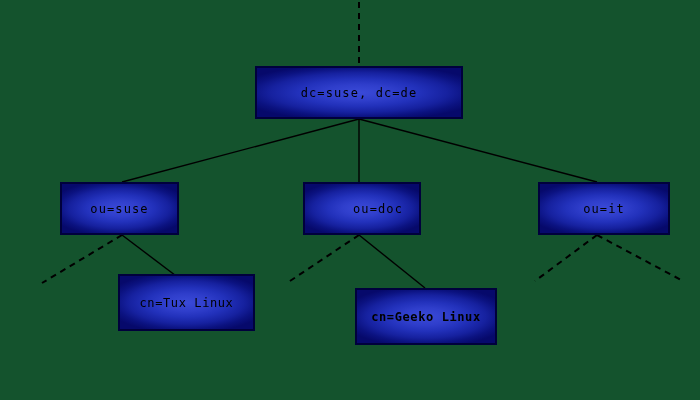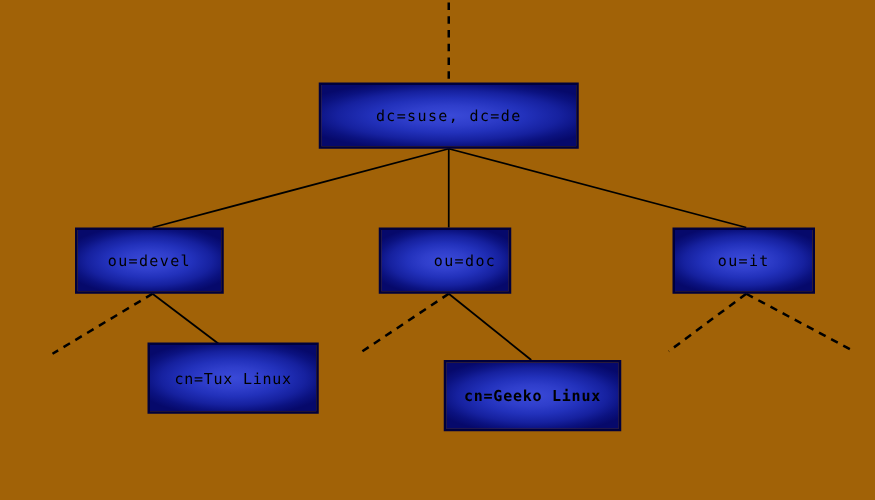--- a/index.html
+++ b/index.html
@@ -5,21 +5,21 @@
 <style>
   html, body {
     margin: 0;
     padding: 0;
     background: #ffffff;
   }
   #canvas {
     position: relative;
     width: 700px;
     height: 400px;
-    background: #a16207;
+    background: #14532d;
     overflow: hidden;
     font-family: "DejaVu Sans Mono", "Liberation Mono", monospace;
   }
   #edge-layer {
     position: absolute;
     left: 0;
     top: 0;
     width: 700px;
     height: 400px;
     pointer-events: none;
@@ -69,26 +69,26 @@
       <line x1="359" y1="235" x2="425" y2="288" stroke="#000000" stroke-width="1.4" stroke-linecap="butt"></line>
       <line x1="597" y1="235" x2="535" y2="281" stroke="#000000" stroke-width="2" stroke-dasharray="6,5" stroke-linecap="butt"></line>
       <line x1="597" y1="235" x2="683" y2="281" stroke="#000000" stroke-width="2" stroke-dasharray="6,5" stroke-linecap="butt"></line>
     </svg>
 
   <div id="node-layer">
       <div class="node" style="left: 255px; top: 66px; width: 208px; height: 53px;">
         <span class="node-label wide-spaced">dc=suse, dc=de</span>
       </div>
       <div class="node" style="left: 60px; top: 182px; width: 119px; height: 53px;">
-        <span class="node-label wide-spaced">ou=devel</span>
+        <span class="node-label wide-spaced">ou=suse</span>
       </div>
-      <div class="node" style="left: 303px; top: 182px; width: 106px; height: 53px; padding-left: 32px;">
+      <div class="node" style="left: 303px; top: 182px; width: 118px; height: 53px; padding-left: 32px;">
         <span class="node-label wide-spaced">ou=doc</span>
       </div>
-      <div class="node" style="left: 538px; top: 182px; width: 114px; height: 53px;">
+      <div class="node" style="left: 538px; top: 182px; width: 132px; height: 53px;">
         <span class="node-label wide-spaced">ou=it</span>
       </div>
       <div class="node" style="left: 118px; top: 274px; width: 137px; height: 57px;">
         <span class="node-label">cn=Tux Linux</span>
       </div>
       <div class="node" style="left: 355px; top: 288px; width: 142px; height: 57px; font-weight: bold;">
         <span class="node-label">cn=Geeko Linux</span>
       </div>
     </div>
 

